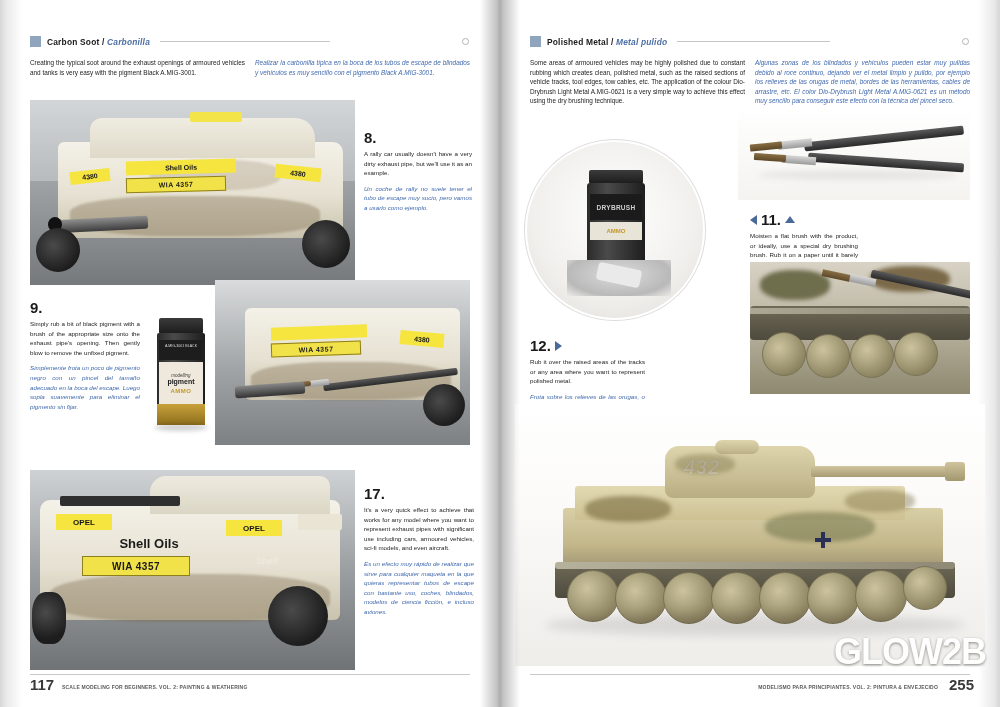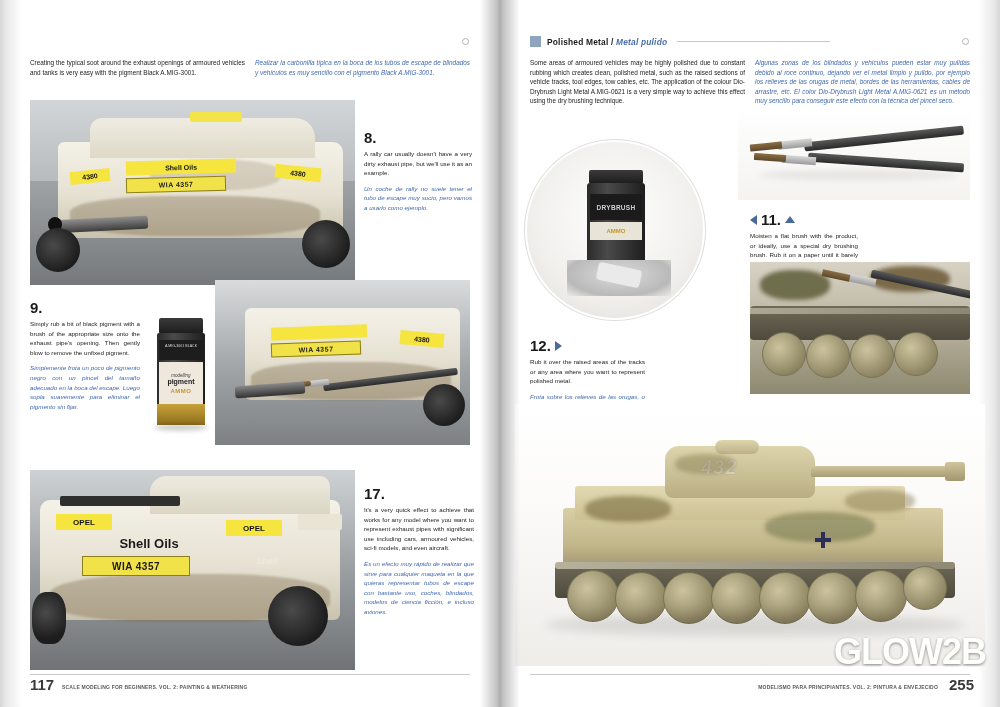--- a/index.html
+++ b/index.html
@@ -108,20 +108,29 @@
 
   .circle-photo { border-radius: 50%; border: 2px solid #ffffff; box-shadow: 0 0 0 1px #dcdcdc; }
 </style>
 </head>
 <body>
 
 <div id="page">
 
   <div class="page-half left-half">
 
+    <div class="sec-header" style="left:30px; width:300px;">
+      <span class="sec-swatch"></span>
+      <span class="sec-title">
+        <span>Carbon Soot</span>
+        <span>/</span>
+        <span class="es">Carbonilla</span>
+      </span>
+      <span class="sec-rule"></span>
+    </div>
     <div class="sec-dot" style="left:462px;"></div>
 
     <div class="intro" style="left:30px; top:58px; width:215px;">Creating the typical soot around the exhaust openings of armoured vehicles and tanks is very easy with the pigment Black A.MIG-3001.</div>
     <div class="intro es" style="left:255px; top:58px; width:215px;">Realizar la carbonilla típica en la boca de los tubos de escape de blindados y vehículos es muy sencillo con el pigmento Black A.MIG-3001.</div>
 
     <div class="photo" style="left:30px; top:100px; width:325px; height:185px;">
       <div class="ph-bg car-sky"></div>
       <div style="position:absolute;left:0;top:0;width:100%;height:46%;background:linear-gradient(to bottom,#d3d6d8,#b6babd);"></div>
       <div style="position:absolute;left:0;bottom:0;width:100%;height:56%;background:linear-gradient(to bottom,#9fa3a5,#75797b);"></div>
       <div class="rally-body" style="left:28px; top:42px; width:285px; height:96px; border-radius:6px 10px 4px 4px;"></div>
@@ -296,21 +305,21 @@
 
     <div class="photo" style="left:15px; top:404px; width:470px; height:262px; background:transparent;">
       <div style="position:absolute;inset:0;background:linear-gradient(to bottom,#ffffff 0%,#fbfaf8 40%,#efedea 100%);"></div>
 
       <div class="tank-hull" style="left:48px; top:104px; width:380px; height:62px;"></div>
       <div class="tank-hull" style="left:60px; top:82px; width:330px; height:34px; background:linear-gradient(to bottom,#e2d9b2,#cdc193);"></div>
 
       <div class="tank-turret" style="left:150px; top:42px; width:150px; height:52px;"></div>
       <div style="position:absolute;left:200px;top:36px;width:44px;height:14px;background:linear-gradient(to bottom,#ded5ad,#bcb086);border-radius:7px;"></div>
 
-      <div style="position:absolute;left:186px;top:52px;font-size:20px;font-weight:bold;color:#d8d2c2;font-style:italic;letter-spacing:1px;text-shadow:0 0 1px #9a9274;">432</div>
+      <div style="position:absolute;left:169px;top:52px;font-size:20px;font-weight:bold;color:#d8d2c2;font-style:italic;letter-spacing:1px;text-shadow:0 0 1px #9a9274;">432</div>
 
       <div class="tank-barrel" style="left:296px; top:62px; width:148px; height:11px;"></div>
       <div style="position:absolute;left:430px;top:58px;width:20px;height:19px;background:linear-gradient(to bottom,#cfc49c,#a3976f);border-radius:3px;"></div>
 
       <div class="camo" style="left:70px;top:92px;width:86px;height:26px;background:rgba(110,96,52,.55);"></div>
       <div class="camo" style="left:250px;top:108px;width:110px;height:30px;background:rgba(96,100,60,.45);"></div>
       <div class="camo" style="left:160px;top:50px;width:60px;height:20px;background:rgba(110,96,52,.35);"></div>
       <div class="camo" style="left:330px;top:86px;width:70px;height:22px;background:rgba(120,104,60,.4);"></div>
 
       <div class="track" style="left:40px; top:158px; width:400px; height:36px;"></div>

